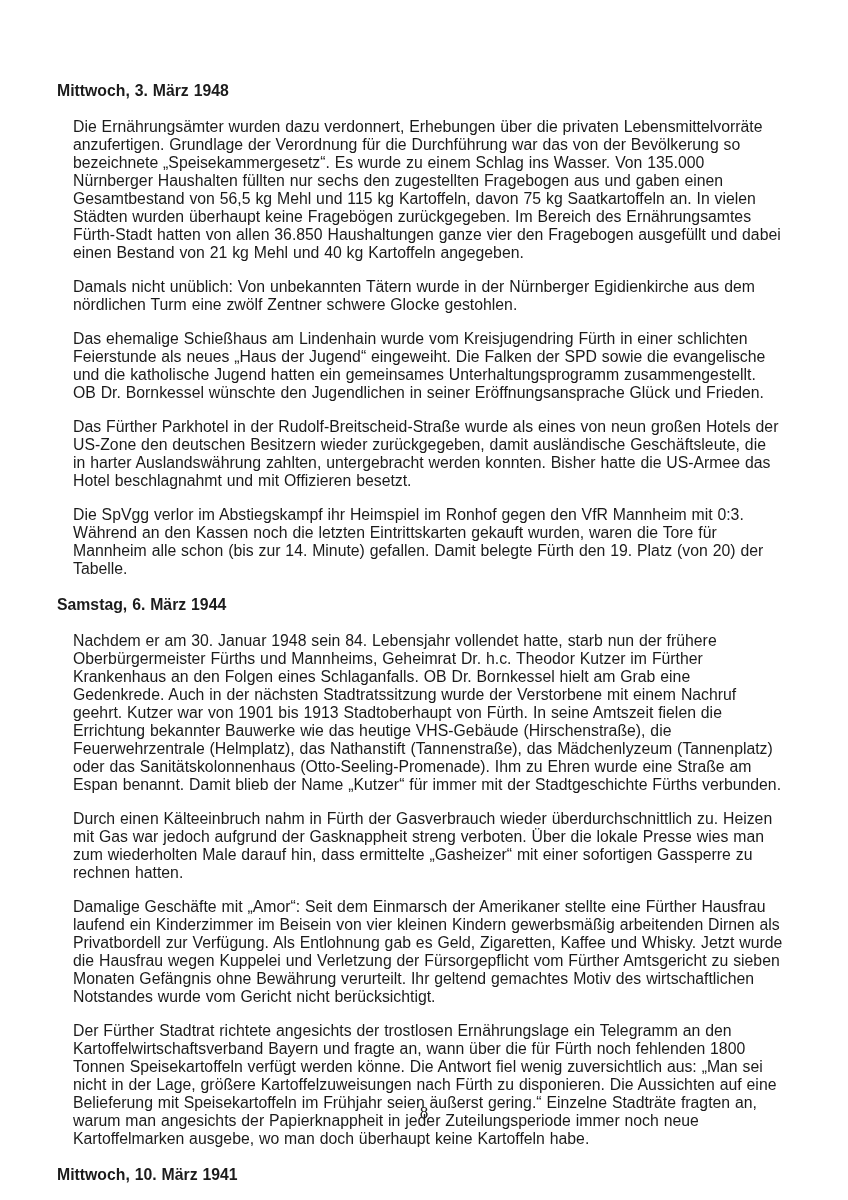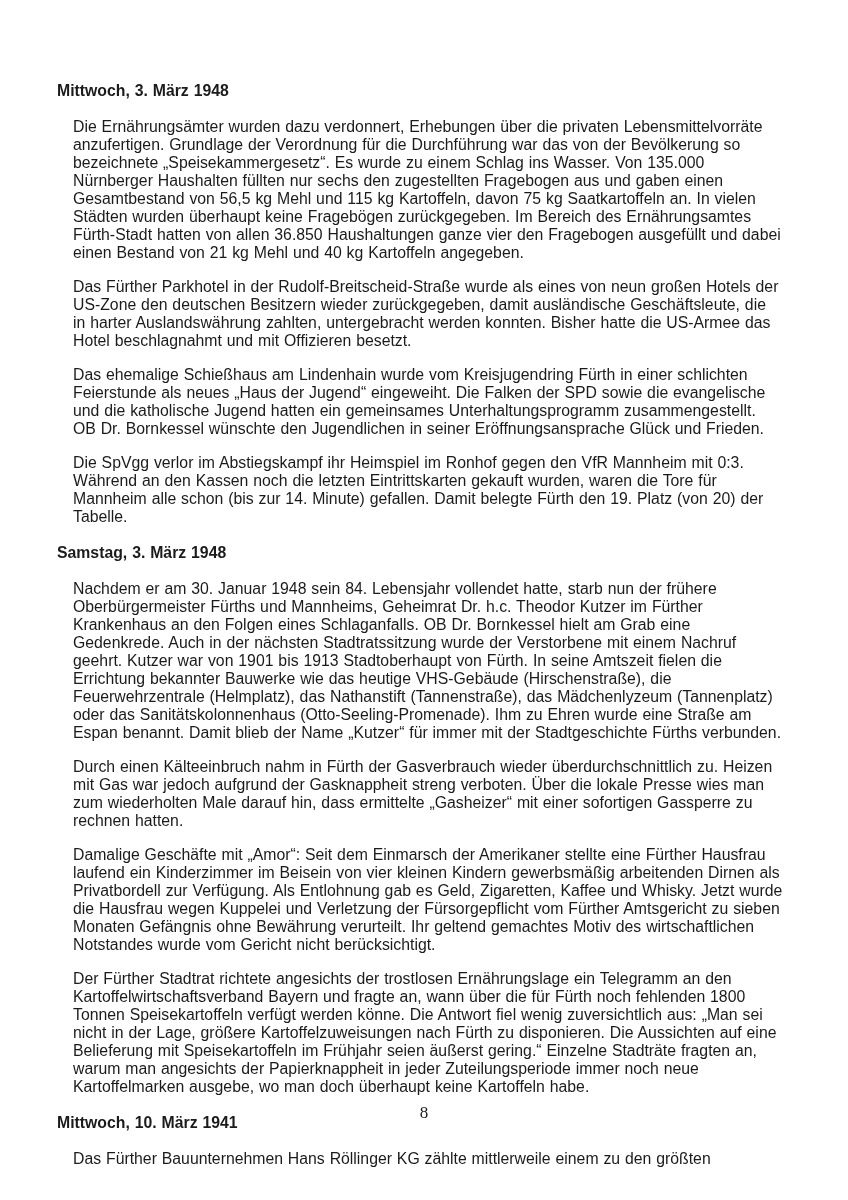--- a/index.html
+++ b/index.html
@@ -51,24 +51,25 @@
     color: #1b1b1b;
   }
 </style>
 </head>
 <body>
 
 <div class="page">
   <div class="content" id="doc-content">
       <h2>Mittwoch, 3. März 1948</h2>
       <p>Die Ernährungsämter wurden dazu verdonnert, Erhebungen über die privaten Lebensmittelvorräte anzufertigen. Grundlage der Verordnung für die Durchführung war das von der Bevölkerung so bezeichnete „Speisekammergesetz“. Es wurde zu einem Schlag ins Wasser. Von 135.000 Nürnberger Haushalten füllten nur sechs den zugestellten Fragebogen aus und gaben einen Gesamtbestand von 56,5 kg Mehl und 115 kg Kartoffeln, davon 75 kg Saatkartoffeln an. In vielen Städten wurden überhaupt keine Fragebögen zurückgegeben. Im Bereich des Ernährungsamtes Fürth-Stadt hatten von allen 36.850 Haushaltungen ganze vier den Fragebogen ausgefüllt und dabei einen Bestand von 21 kg Mehl und 40 kg Kartoffeln angegeben.</p>
+      <p>Damals nicht unüblich: Von unbekannten Tätern wurde in der Nürnberger Egidienkirche aus dem nördlichen Turm eine zwölf Zentner schwere Glocke gestohlen.</p>
+      <p>Das ehemalige Schießhaus am Lindenhain wurde vom Kreisjugendring Fürth in einer schlichten Feierstunde als neues „Haus der Jugend“ eingeweiht. Die Falken der SPD sowie die evangelische und die katholische Jugend hatten ein gemeinsames Unterhaltungsprogramm zusammengestellt. OB Dr. Bornkessel wünschte den Jugendlichen in seiner Eröffnungsansprache Glück und Frieden.</p>
       <p>Das Fürther Parkhotel in der Rudolf-Breitscheid-Straße wurde als eines von neun großen Hotels der US-Zone den deutschen Besitzern wieder zurückgegeben, damit ausländische Geschäftsleute, die in harter Auslandswährung zahlten, untergebracht werden konnten. Bisher hatte die US-Armee das Hotel beschlagnahmt und mit Offizieren besetzt.</p>
-      <p>Das ehemalige Schießhaus am Lindenhain wurde vom Kreisjugendring Fürth in einer schlichten Feierstunde als neues „Haus der Jugend“ eingeweiht. Die Falken der SPD sowie die evangelische und die katholische Jugend hatten ein gemeinsames Unterhaltungsprogramm zusammengestellt. OB Dr. Bornkessel wünschte den Jugendlichen in seiner Eröffnungsansprache Glück und Frieden.</p>
       <p>Die SpVgg verlor im Abstiegskampf ihr Heimspiel im Ronhof gegen den VfR Mannheim mit 0:3. Während an den Kassen noch die letzten Eintrittskarten gekauft wurden, waren die Tore für Mannheim alle schon (bis zur 14. Minute) gefallen. Damit belegte Fürth den 19. Platz (von 20) der Tabelle.</p>
-      <h2>Samstag, 3. März 1948</h2>
+      <h2>Samstag, 6. März 1944</h2>
       <p>Nachdem er am 30. Januar 1948 sein 84. Lebensjahr vollendet hatte, starb nun der frühere Oberbürgermeister Fürths und Mannheims, Geheimrat Dr. h.c. Theodor Kutzer im Fürther Krankenhaus an den Folgen eines Schlaganfalls. OB Dr. Bornkessel hielt am Grab eine Gedenkrede. Auch in der nächsten Stadtratssitzung wurde der Verstorbene mit einem Nachruf geehrt. Kutzer war von 1901 bis 1913 Stadtoberhaupt von Fürth. In seine Amtszeit fielen die Errichtung bekannter Bauwerke wie das heutige VHS-Gebäude (Hirschenstraße), die Feuerwehrzentrale (Helmplatz), das Nathanstift (Tannenstraße), das Mädchenlyzeum (Tannenplatz) oder das Sanitätskolonnenhaus (Otto-Seeling-Promenade). Ihm zu Ehren wurde eine Straße am Espan benannt. Damit blieb der Name „Kutzer“ für immer mit der Stadtgeschichte Fürths verbunden.</p>
       <p>Durch einen Kälteeinbruch nahm in Fürth der Gasverbrauch wieder überdurchschnittlich zu. Heizen mit Gas war jedoch aufgrund der Gasknappheit streng verboten. Über die lokale Presse wies man zum wiederholten Male darauf hin, dass ermittelte „Gasheizer“ mit einer sofortigen Gassperre zu rechnen hatten.</p>
       <p>Damalige Geschäfte mit „Amor“: Seit dem Einmarsch der Amerikaner stellte eine Fürther Hausfrau laufend ein Kinderzimmer im Beisein von vier kleinen Kindern gewerbsmäßig arbeitenden Dirnen als Privatbordell zur Verfügung. Als Entlohnung gab es Geld, Zigaretten, Kaffee und Whisky. Jetzt wurde die Hausfrau wegen Kuppelei und Verletzung der Fürsorgepflicht vom Fürther Amtsgericht zu sieben Monaten Gefängnis ohne Bewährung verurteilt. Ihr geltend gemachtes Motiv des wirtschaftlichen Notstandes wurde vom Gericht nicht berücksichtigt.</p>
       <p>Der Fürther Stadtrat richtete angesichts der trostlosen Ernährungslage ein Telegramm an den Kartoffelwirtschaftsverband Bayern und fragte an, wann über die für Fürth noch fehlenden 1800 Tonnen Speisekartoffeln verfügt werden könne. Die Antwort fiel wenig zuversichtlich aus: „Man sei nicht in der Lage, größere Kartoffelzuweisungen nach Fürth zu disponieren. Die Aussichten auf eine Belieferung mit Speisekartoffeln im Frühjahr seien äußerst gering.“ Einzelne Stadträte fragten an, warum man angesichts der Papierknappheit in jeder Zuteilungsperiode immer noch neue Kartoffelmarken ausgebe, wo man doch überhaupt keine Kartoffeln habe.</p>
       <h2>Mittwoch, 10. März 1941</h2>
       <p>Das Fürther Bauunternehmen Hans Röllinger KG zählte mittlerweile einem zu den größten</p>
     </div>
   <div class="page-number">8</div>
 </div>
 

